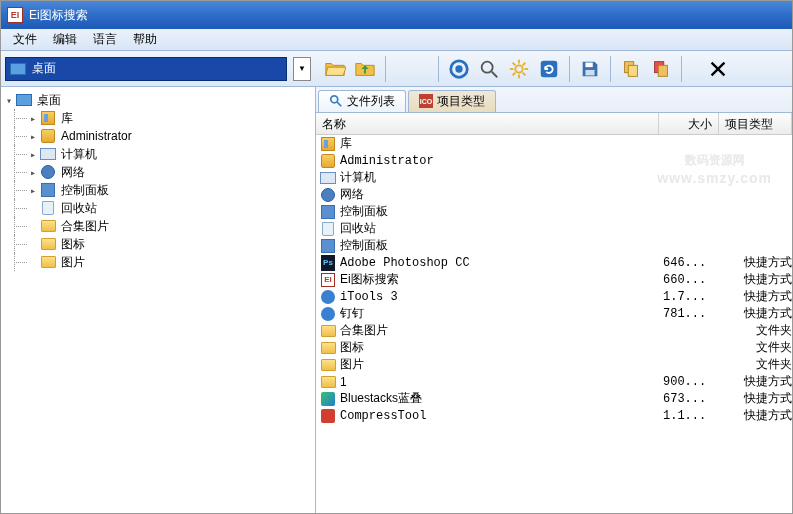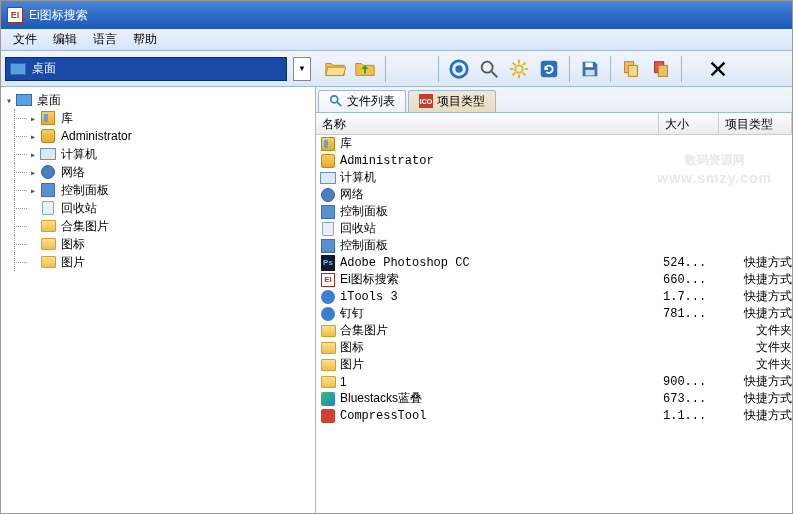--- a/index.html
+++ b/index.html
@@ -33,21 +33,21 @@
 
 .right-panel { flex: 1; display: flex; flex-direction: column; overflow: hidden; }
 .tabs { height: 26px; display: flex; align-items: center; padding: 2px 2px 0 2px; background: linear-gradient(to bottom,#f2f6fc,#e8eff9); border-bottom: 1px solid #a0b8d8; }
 .tab { height: 22px; padding: 0 10px; display: flex; align-items: center; gap: 4px; border: 1px solid #a0b8d8; border-bottom: none; background: linear-gradient(to bottom,#fff,#eef4fc); margin-right: 2px; border-radius: 3px 3px 0 0; }
 .tab.inactive { background: linear-gradient(to bottom,#f0e8d8,#e8dcc0); }
 .tab .tab-ico { width: 14px; height: 14px; }
 
 .list-header { height: 22px; display: flex; background: linear-gradient(to bottom,#fdfdfd,#ececec); border-bottom: 1px solid #ccc; }
 .list-header .col { padding: 3px 6px; border-right: 1px solid #d0d0d0; }
 .col-name { flex: 0 0 343px; }
-.col-size { flex: 0 0 60px; }
+.col-size { flex: 0 0 60px; text-align: right; }
 .col-type { flex: 1; }
 
 .list-body { flex: 1; overflow: hidden; position: relative; }
 .watermark { position: absolute; right: 20px; top: 18px; color: #e8e8e8; font-size: 24px; font-weight: bold; pointer-events: none; text-align: center; line-height: 1.3; z-index: 0; }
 .watermark .wm-url { font-size: 14px; letter-spacing: 1px; }
 .list-rows { position: relative; z-index: 1; }
 .row { display: flex; height: 17px; align-items: center; }
 .row .rc-name { flex: 0 0 343px; display: flex; align-items: center; padding-left: 4px; gap: 4px; white-space: nowrap; overflow: hidden; }
 .row .rc-size { flex: 0 0 60px; text-align: left; padding-left: 4px; font-family: "Courier New", monospace; }
 .row .rc-type { flex: 1; padding-left: 4px; white-space: nowrap; overflow: hidden; text-align: right; }
@@ -360,21 +360,21 @@
             <div class="rc-size"></div>
             <div class="rc-type"></div>
           </div>
           <div class="row">
             <div class="rc-name">
               <span class="file-ico">
                 <span class="ico-ps">Ps</span>
               </span>
               <span style="font-family: &quot;Courier New&quot;, monospace;">Adobe Photoshop CC</span>
             </div>
-            <div class="rc-size">524...</div>
+            <div class="rc-size">646...</div>
             <div class="rc-type">快捷方式</div>
           </div>
           <div class="row">
             <div class="rc-name">
               <span class="file-ico">
                 <span class="ico-ei">EI</span>
               </span>
               <span>Ei图标搜索</span>
             </div>
             <div class="rc-size">660...</div>

